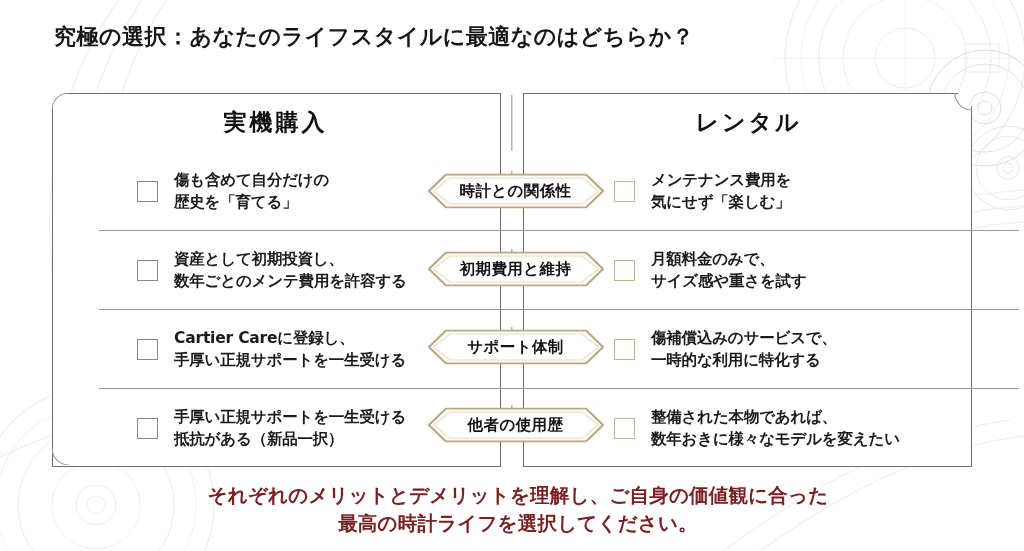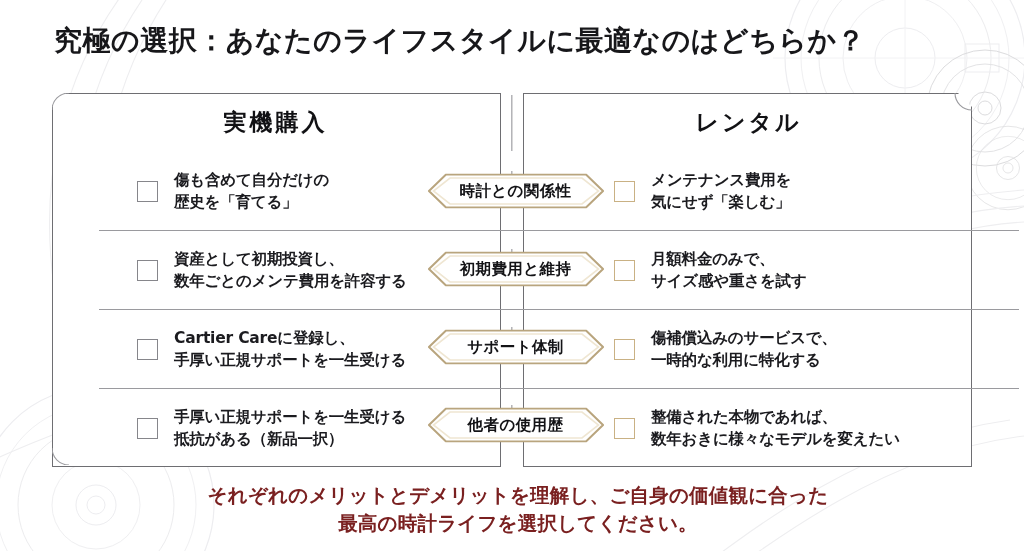--- a/index.html
+++ b/index.html
@@ -11,21 +11,21 @@
 
   
   #bg-decor{position:absolute;inset:0;z-index:0;pointer-events:none;}
 
   
   .page{position:absolute;inset:0;z-index:2;}
 
   
   .title{
     position:absolute;left:54px;top:22px;
-    font-size:28px;font-weight:bold;letter-spacing:.5px;
+    font-size:22px;font-weight:bold;letter-spacing:.5px;
     color:#17171a;white-space:nowrap;
     font-family:"DejaVu Sans","Liberation Sans",sans-serif;
   }
 
   
   .board{position:absolute;left:52px;top:93px;width:920px;height:372px;}
 
   .panel{
     position:absolute;top:0;height:372px;
     background:#ffffff;

